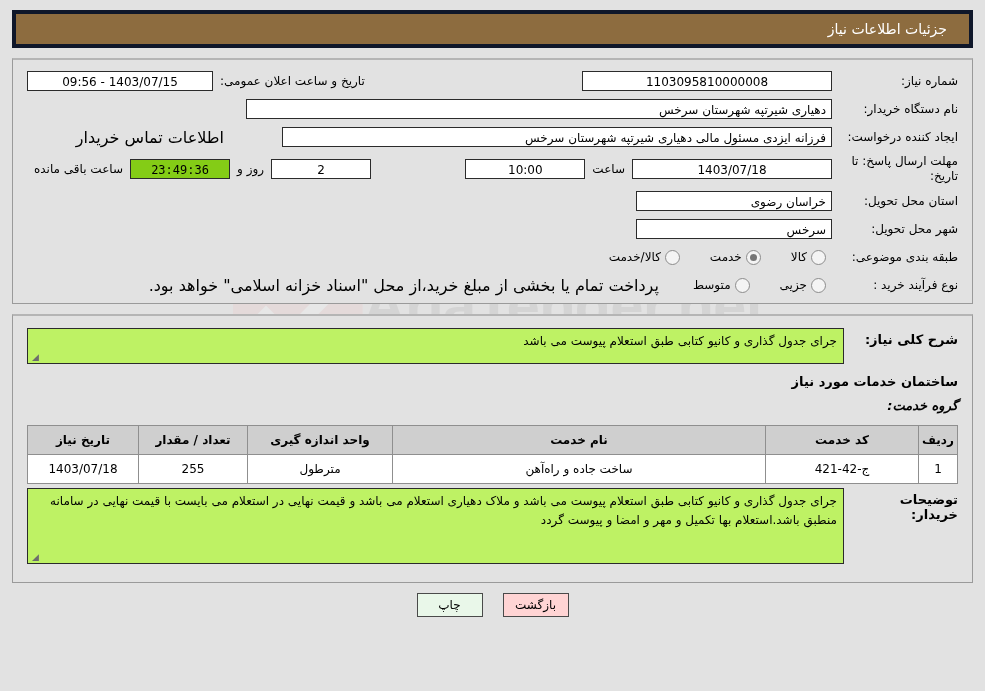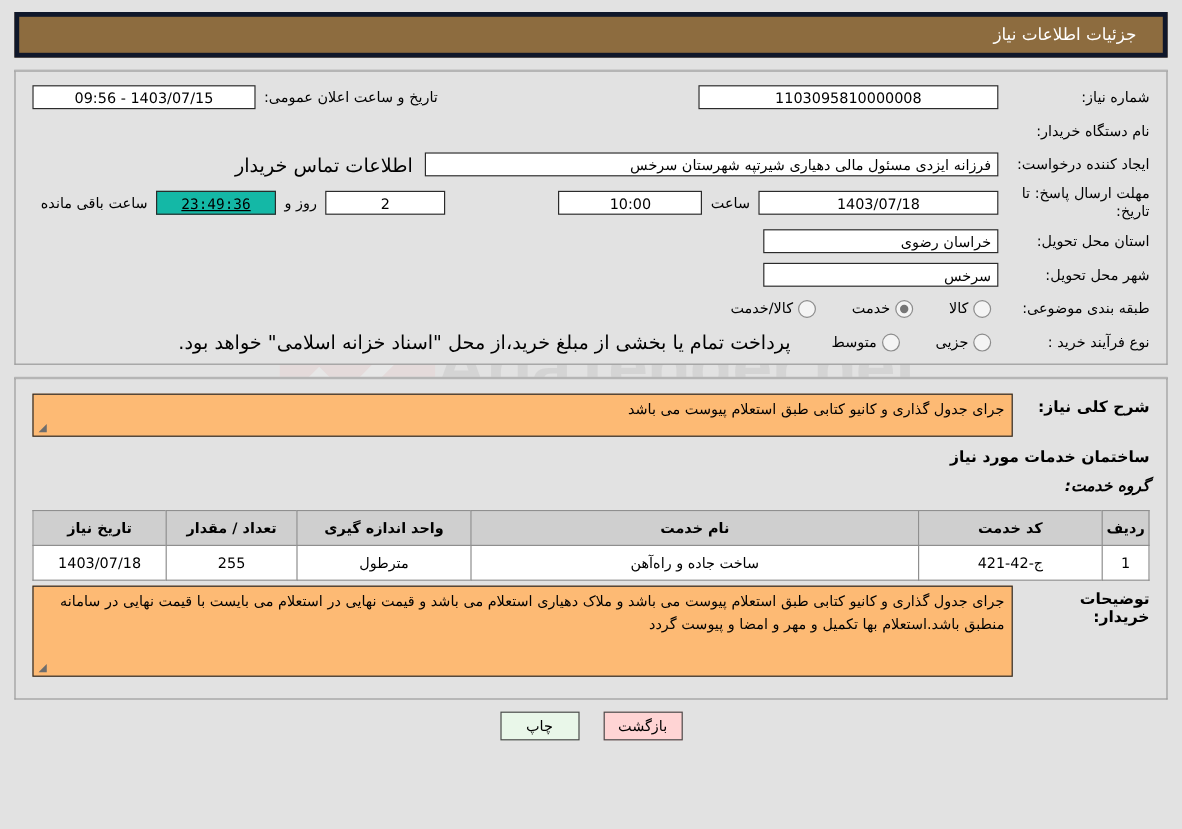--- a/index.html
+++ b/index.html
@@ -112,33 +112,32 @@
     box-sizing: border-box;
     padding: 0 5px;
     font-size: 12px;
     text-align: center;
     overflow: hidden;
     white-space: nowrap;
   }
   .fld.rt { text-align: right; }
   .fld.w-need { width: 250px; }
   .fld.w-org  { width: 586px; }
-  .fld.w-crt  { width: 478px; }
+  .fld.w-crt  { width: 550px; margin-left: 48px; }
   .fld.w-date { width: 200px; }
   .fld.w-time { width: 120px; }
   .fld.w-days { width: 100px; }
   .fld.w-prov { width: 196px; }
   .fld.w-city { width: 196px; }
   .fld.w-pub  { width: 186px; }
   .fld.timer {
     width: 100px;
-    background: #14b8a6;
+    background: #84cc16;
     font-family: "DejaVu Sans Mono", "Liberation Mono", monospace;
     font-size: 12px;
-    text-decoration: underline;
   }
 
   .gap { flex: 1 1 auto; }
   .inline-lbl { padding: 0 7px; font-size: 12px; white-space: nowrap; }
   .link-blue { color: #000000; font-size: 16px; padding: 0 10px; cursor: pointer; white-space: nowrap; }
 
   
   .radio-wrap { display: flex; align-items: center; }
   .rd {
     width: 13px; height: 13px;
@@ -168,21 +167,21 @@
     font-weight: bold;
     font-size: 13px;
     width: 108px;
     text-align: right;
     padding-left: 6px;
     flex: 0 0 auto;
     padding-top: 4px;
   }
   .ta {
     border: 1px solid #2b2b2b;
-    background: #fdba74;
+    background: #bef264;
     flex: 1 1 auto;
     box-sizing: border-box;
     padding: 3px 6px 0 6px;
     font-size: 12px;
     text-align: right;
     position: relative;
     line-height: 19px;
   }
   .ta.small { height: 36px; }
   .ta.big { height: 76px; }
@@ -282,20 +281,21 @@
   <div class="row">
     <span class="lbl">شماره نیاز:</span>
     <span class="fld w-need">1103095810000008</span>
     <span class="gap"></span>
     <span class="inline-lbl">تاریخ و ساعت اعلان عمومی:</span>
     <span class="fld w-pub">1403/07/15 - 09:56</span>
   </div>
 
   <div class="row">
     <span class="lbl">نام دستگاه خریدار:</span>
+    <span class="fld w-org rt">دهیاری شیرتپه شهرستان سرخس</span>
   </div>
 
   <div class="row">
     <span class="lbl">ایجاد کننده درخواست:</span>
     <span class="fld w-crt rt">فرزانه ایزدی مسئول مالی دهیاری شیرتپه شهرستان سرخس</span>
     <span class="link-blue">اطلاعات تماس خریدار</span>
   </div>
 
   <div class="row">
     <span class="lbl two-line">مهلت ارسال پاسخ: تا تاریخ:</span>

